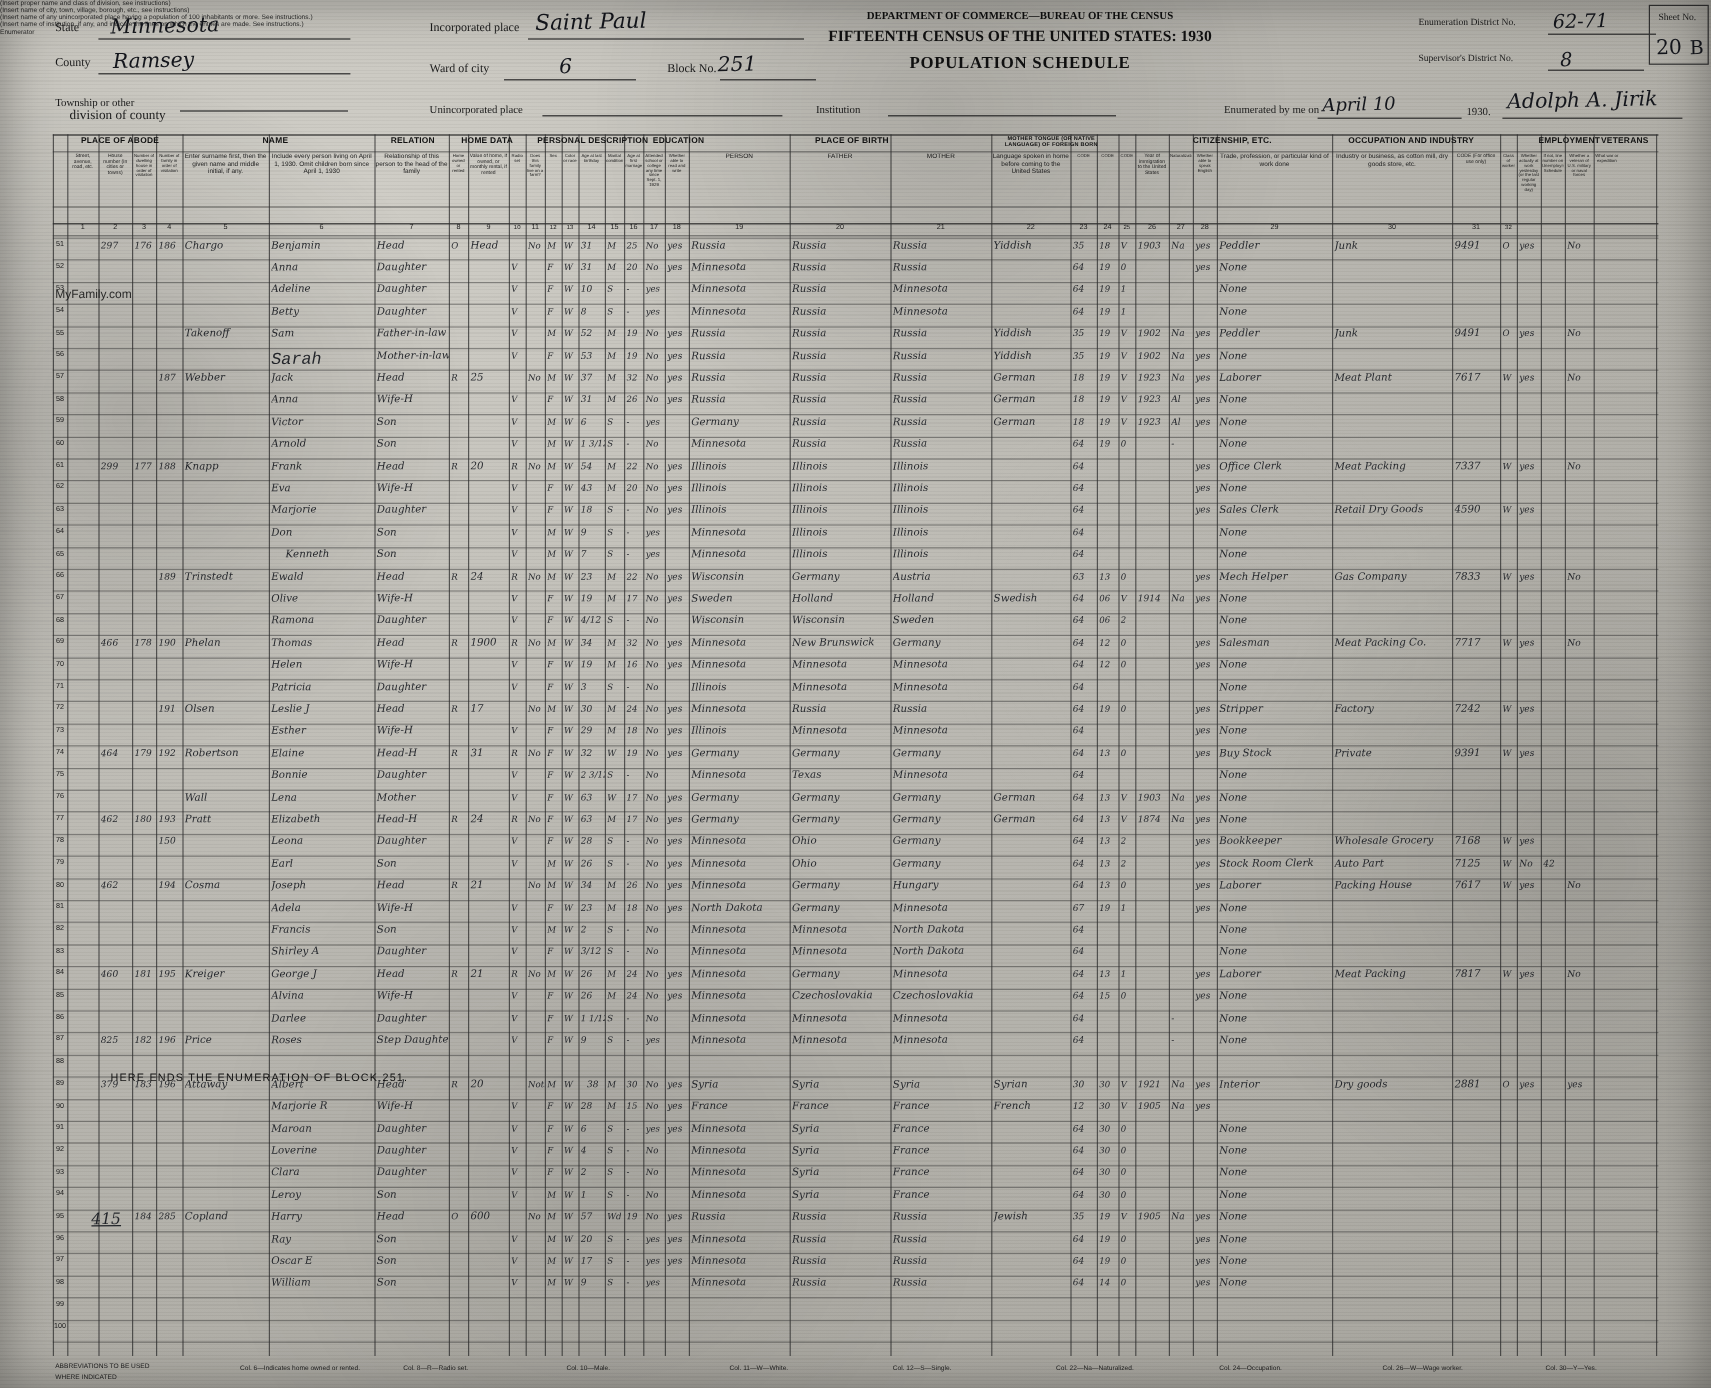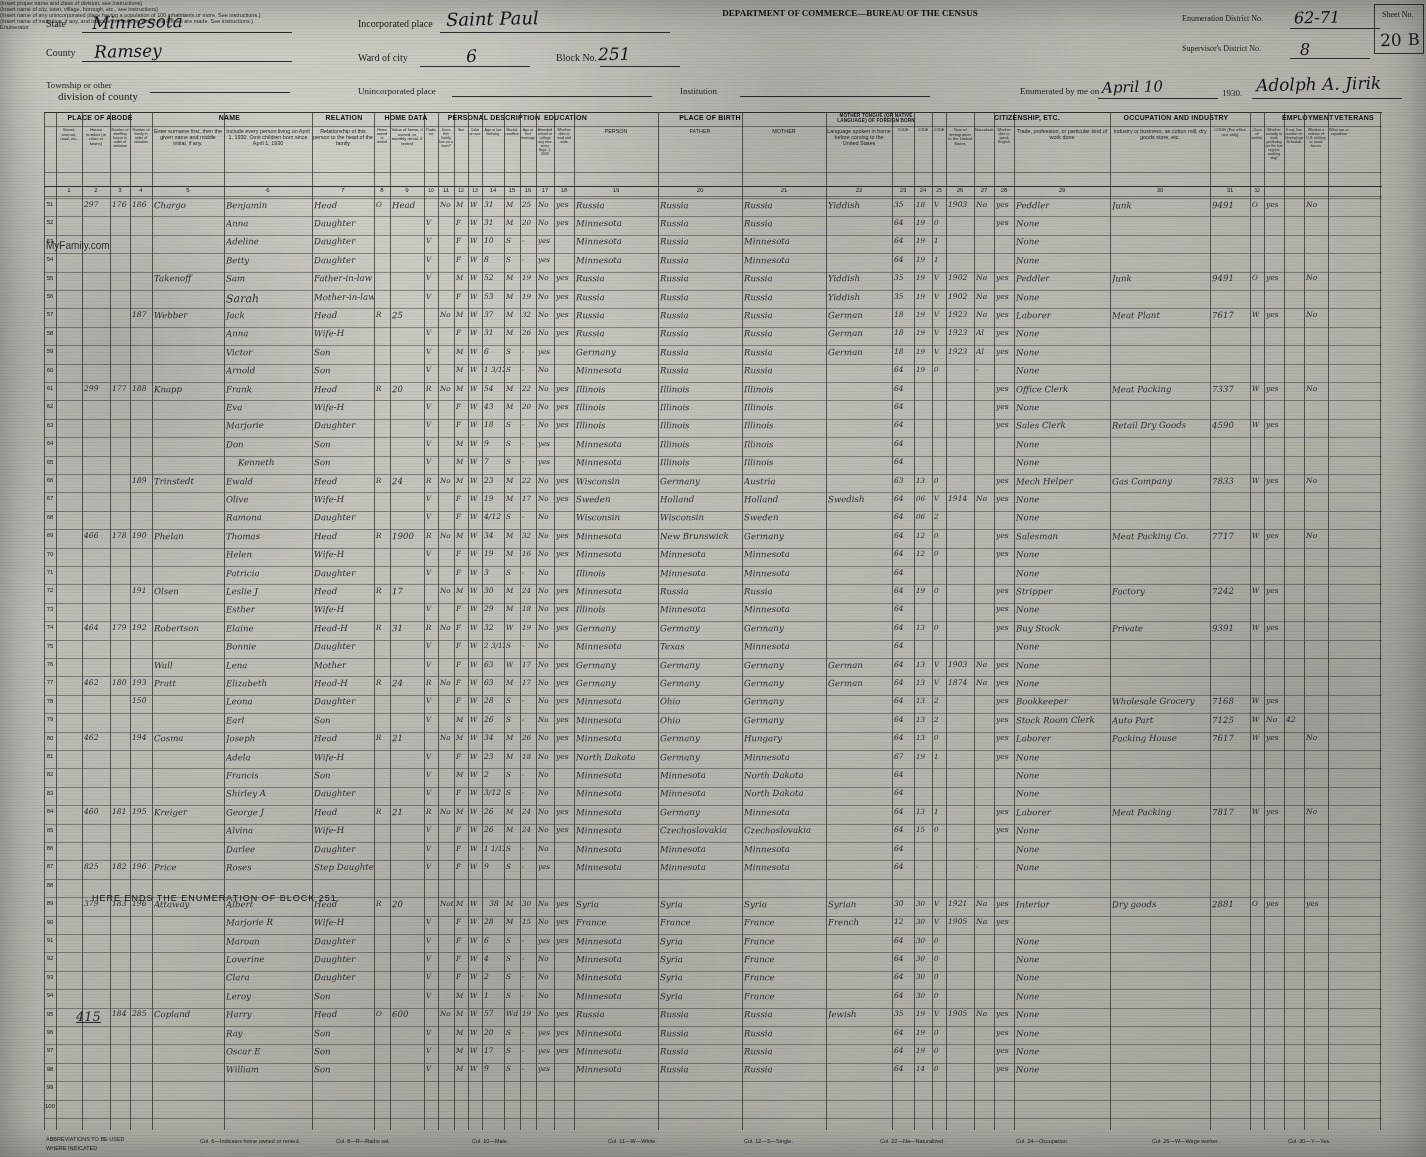--- a/index.html
+++ b/index.html
@@ -75,20 +75,22 @@
   .footer{position:absolute;left:46px;top:1136px;font-size:5.5px;color:#1d1d1d;font-family:"Liberation Sans",sans-serif;}
   .footer2{position:absolute;top:1146px;font-size:5.5px;color:#1d1d1d;font-family:"Liberation Sans",sans-serif;}
 </style>
 </head>
 <body>
 
 <div id="sheet">
 
   <div class="hdr">
     <div class="ctitle" style="left:640px;top:8px;width:420px;font-size:9px;font-weight:bold;">DEPARTMENT OF COMMERCE—BUREAU OF THE CENSUS</div>
+    <div class="ctitle" style="left:640px;top:22px;width:420px;font-size:13px;">FIFTEENTH CENSUS OF THE UNITED STATES: 1930</div>
+    <div class="ctitle" style="left:640px;top:46px;width:420px;font-size:14px;letter-spacing:.6px;">POPULATION SCHEDULE</div>
 
     <div class="lbl" style="left:46px;top:18px;">State</div>
     <div class="ul" style="left:82px;top:32px;width:210px;"></div>
     <div class="hand" style="left:92px;top:12px;font-size:17px;">Minnesota</div>
 
     <div class="lbl" style="left:46px;top:47px;">County</div>
     <div class="ul" style="left:82px;top:61px;width:210px;"></div>
     <div class="hand" style="left:94px;top:41px;font-size:17px;">Ramsey</div>
 
     <div class="lbl" style="left:46px;top:80px;font-size:9px;">Township or other</div>
@@ -449,21 +451,21 @@
           <div class="cell" style="font-size: 7.6px; left: 951.5px; top: 161.1px; width: 18px; overflow: hidden; transform: rotate(-0.5deg);">yes</div>
           <div class="cell" style="font-size: 8.6px; left: 971.5px; top: 161.1px; width: 94px; overflow: hidden; transform: rotate(-0.5deg);">Peddler</div>
           <div class="cell" style="font-size: 8.6px; left: 1067.5px; top: 161.1px; width: 98px; overflow: hidden; transform: rotate(-0.5deg);">Junk</div>
           <div class="cell" style="font-size: 8.6px; left: 1167.5px; top: 161.1px; width: 38px; overflow: hidden; transform: rotate(-0.5deg);">9491</div>
           <div class="cell" style="font-size: 7.2px; left: 1207.5px; top: 161.1px; width: 12px; overflow: hidden; transform: rotate(-0.5deg);">O</div>
           <div class="cell" style="font-size: 7.6px; left: 1221.5px; top: 161.1px; width: 18px; overflow: hidden; transform: rotate(-0.5deg);">yes</div>
           <div class="cell" style="font-size: 7.6px; left: 1261.5px; top: 161.1px; width: 22px; overflow: hidden; transform: rotate(-0.5deg);">No</div>
         </div>
         <div style="position: absolute; left: 0px; top: 0px;">
           <div class="rownum" style="left: 0px; top: 181px; width: 12px;">56</div>
-          <div class="cell" style="font-size: 11px; left: 181.5px; top: 179.5px; width: 86px; overflow: hidden; transform: rotate(-0.5deg);">Sarah</div>
+          <div class="cell" style="font-size: 14px; left: 181.5px; top: 179.5px; width: 86px; overflow: hidden; transform: rotate(-0.5deg); font-family: Liberation Mono, monospace;">Sarah</div>
           <div class="cell" style="font-size: 8.6px; left: 269.5px; top: 179.5px; width: 60px; overflow: hidden; transform: rotate(-0.5deg);">Mother-in-law</div>
           <div class="cell" style="font-size: 7.2px; left: 381.5px; top: 179.5px; width: 12px; overflow: hidden; transform: rotate(-0.5deg);">V</div>
           <div class="cell" style="font-size: 7.2px; left: 411.5px; top: 179.5px; width: 12px; overflow: hidden; transform: rotate(-0.5deg);">F</div>
           <div class="cell" style="font-size: 7.2px; left: 425.5px; top: 179.5px; width: 12px; overflow: hidden; transform: rotate(-0.5deg);">W</div>
           <div class="cell" style="font-size: 7.6px; left: 439.5px; top: 179.5px; width: 20px; overflow: hidden; transform: rotate(-0.5deg);">53</div>
           <div class="cell" style="font-size: 7.2px; left: 461.5px; top: 179.5px; width: 14px; overflow: hidden; transform: rotate(-0.5deg);">M</div>
           <div class="cell" style="font-size: 7.2px; left: 477.5px; top: 179.5px; width: 14px; overflow: hidden; transform: rotate(-0.5deg);">19</div>
           <div class="cell" style="font-size: 7.2px; left: 493.5px; top: 179.5px; width: 16px; overflow: hidden; transform: rotate(-0.5deg);">No</div>
           <div class="cell" style="font-size: 7.6px; left: 511.5px; top: 179.5px; width: 18px; overflow: hidden; transform: rotate(-0.5deg);">yes</div>
           <div class="cell" style="font-size: 8.6px; left: 531.5px; top: 179.5px; width: 82px; overflow: hidden; transform: rotate(-0.5deg);">Russia</div>

